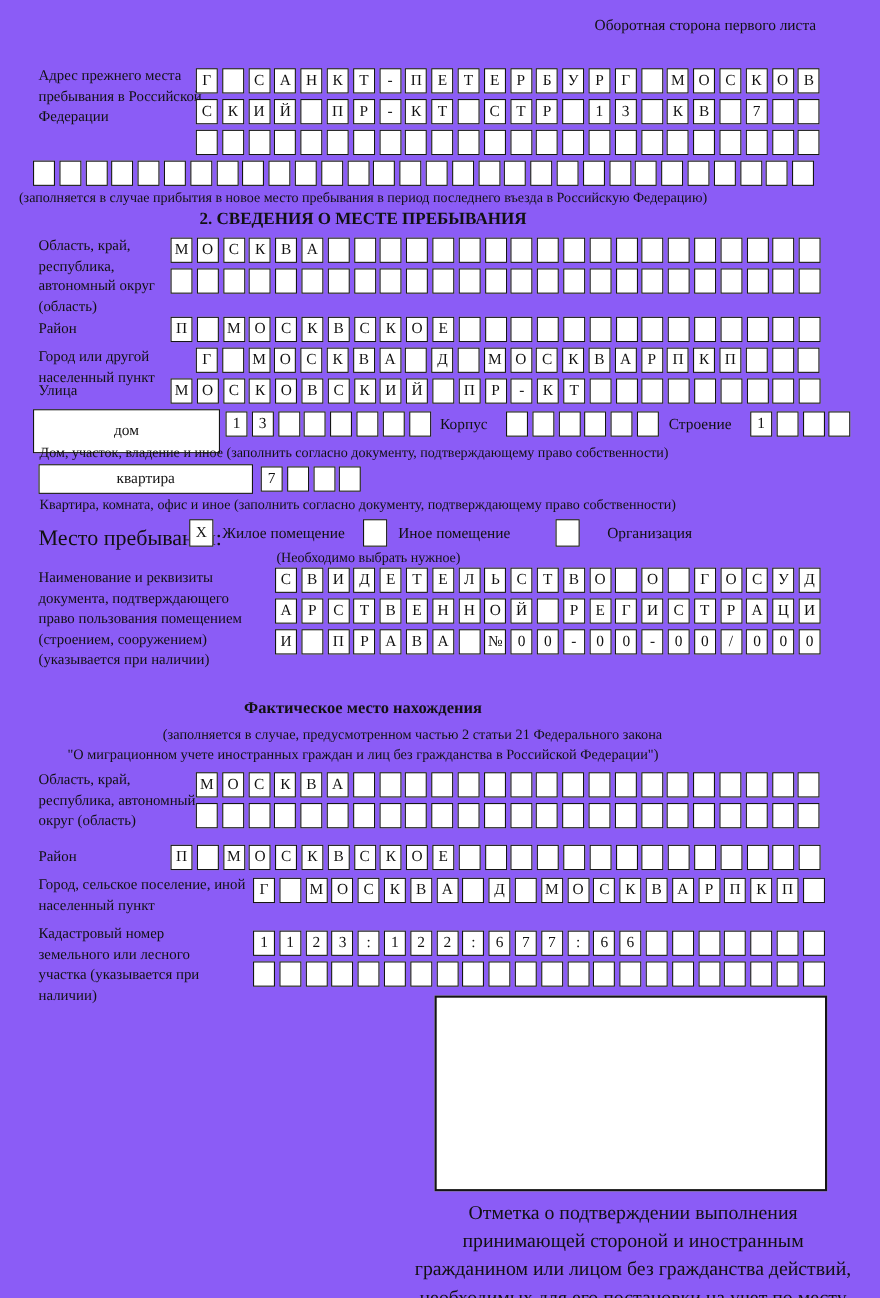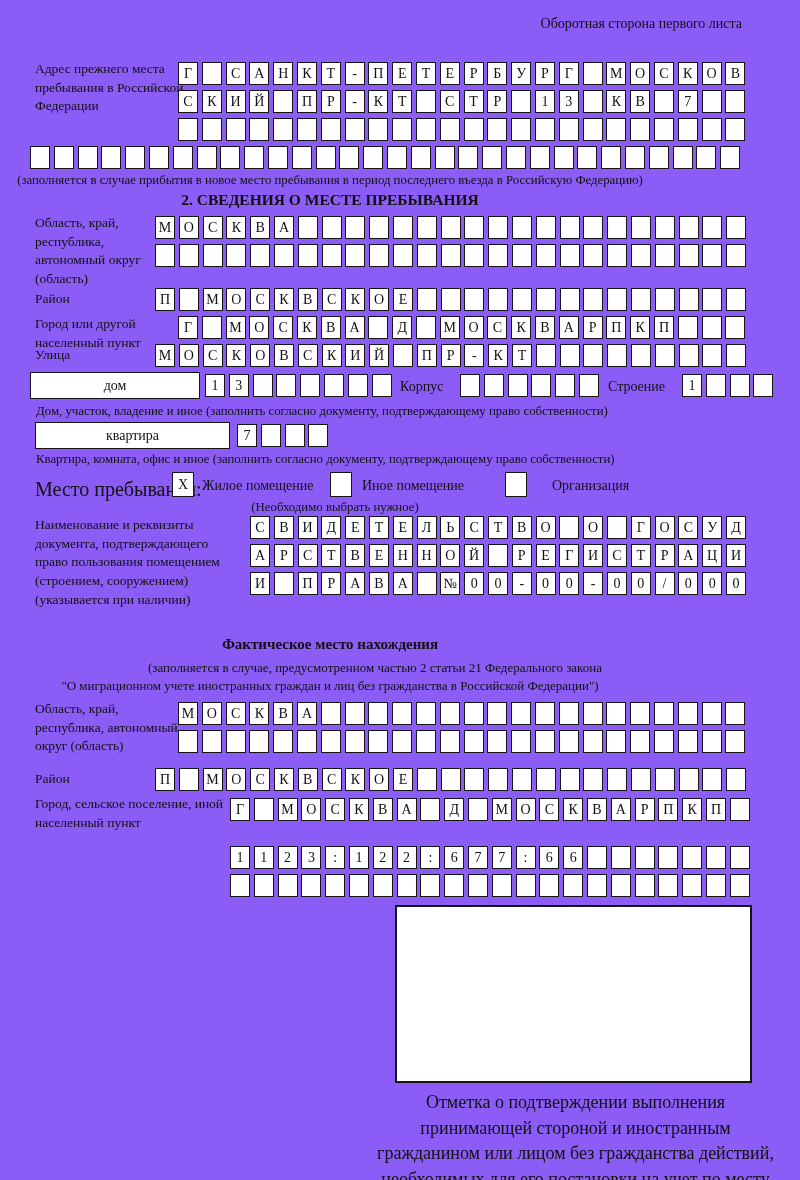--- a/index.html
+++ b/index.html
@@ -285,21 +285,21 @@
       <span class="cell"></span>
       <span class="cell"></span>
       <span class="cell"></span>
       <span class="cell"></span>
       <span class="cell"></span>
       <span class="cell"></span>
       <span class="cell"></span>
       <span class="cell"></span>
     </div>
 
-  <div class="abs wbox" style="left:30px;top:372px;width:170px;height:27px;">дом</div>
+  <div class="abs wbox" style="left:30px;top:372px;width:170px;height:40px;">дом</div>
   <div class="abs row" style="left:205px;top:374px;">
       <span class="cell">1</span>
       <span class="cell">3</span>
       <span class="cell"></span>
       <span class="cell"></span>
       <span class="cell"></span>
       <span class="cell"></span>
       <span class="cell"></span>
       <span class="cell"></span>
     </div>
@@ -516,20 +516,21 @@
       <span class="cell">К</span>
       <span class="cell">В</span>
       <span class="cell">А</span>
       <span class="cell">Р</span>
       <span class="cell">П</span>
       <span class="cell">К</span>
       <span class="cell">П</span>
       <span class="cell"></span>
     </div>
 
+  <div class="abs lbl" style="left:35px;top:840px;width:175px;">Кадастровый номер земельного или лесного участка (указывается при наличии)</div>
   <div class="abs row" style="left:230px;top:846px;">
       <span class="cell">1</span>
       <span class="cell">1</span>
       <span class="cell">2</span>
       <span class="cell">3</span>
       <span class="cell">:</span>
       <span class="cell">1</span>
       <span class="cell">2</span>
       <span class="cell">2</span>
       <span class="cell">:</span>

